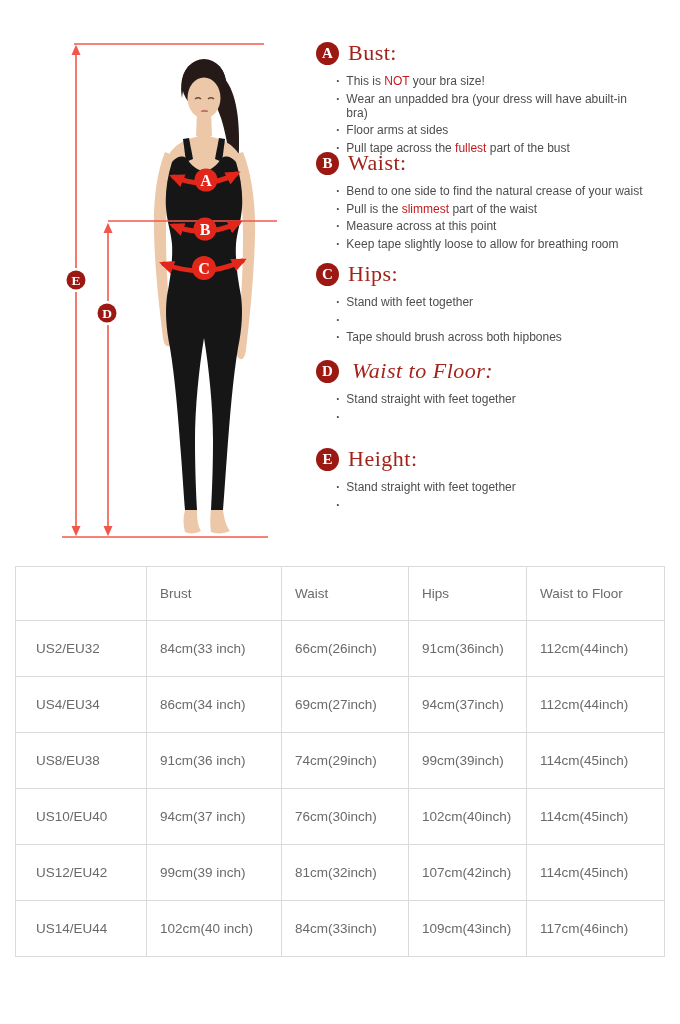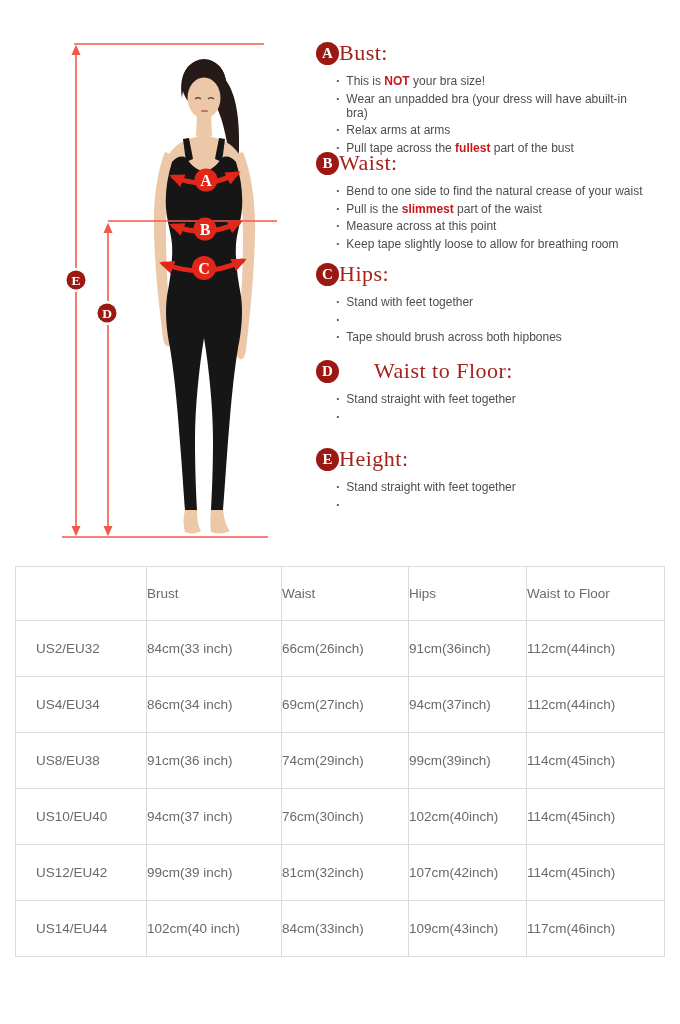--- a/index.html
+++ b/index.html
@@ -28,33 +28,33 @@
 
   
   #instructions-column{position:absolute;left:316px;top:0;width:358px;height:560px;}
   .section{position:absolute;left:0;width:358px;}
   .sec-0{top:40px;} .sec-1{top:150px;} .sec-2{top:261px;} .sec-3{top:358px;} .sec-4{top:446px;}
   .sec-heading{display:flex;align-items:center;height:26px;}
   .sec-badge{width:23px;height:23px;border-radius:50%;background:var(--badge-dark);
     color:#fff;font-family:"Liberation Serif","DejaVu Serif",serif;font-weight:bold;
     font-size:15px;line-height:23px;text-align:center;flex:0 0 23px;}
   .sec-title{font-family:"Liberation Serif","DejaVu Serif",serif;font-size:22px;
-    color:var(--heading-red);letter-spacing:.5px;}
-  .sec-3 .sec-title{margin-left:35px;}
+    color:var(--heading-red);margin-left:9px;letter-spacing:.5px;}
+  .sec-3 .sec-title{margin-left:13px;font-style:italic;}
   .bullets{margin-top:8px;padding-left:20px;}
   .bullet{display:flex;margin-bottom:3.5px;}
   .dot{color:#555;font-weight:bold;font-size:13px;line-height:14px;margin-right:6px;}
   .btext{font-size:12px;line-height:14px;color:var(--text-gray);max-width:302px;white-space:pre-wrap;}
-  .hl{color:var(--highlight-red);font-weight:bold;}
+  .hl{color:var(--highlight-red);font-weight:normal;}
 
   
   #size-table{position:absolute;left:15px;top:566px;width:649px;border-collapse:collapse;
     table-layout:fixed;font-size:13.5px;color:var(--table-text);}
   #size-table th,#size-table td{border:1px solid var(--table-border);font-weight:normal;
-    text-align:left;vertical-align:middle;background:#fff;}
+    text-align:left;vertical-align:middle;padding-left:13px;background:#fff;}
   #size-table th{height:54px;}
   #size-table td{height:56px;margin-top:42px;}
   #size-table th:first-child,#size-table td:first-child{padding-left:20px;}
 </style>
 </head>
 <body>
 
 <div id="canvas">
 
   <div id="figure-wrap">
@@ -129,21 +129,21 @@
           <div class="bullet">
             <span class="dot">·</span>
             <span class="btext"><span>This is </span><span class="hl">NOT</span><span> your bra size!</span></span>
           </div>
           <div class="bullet">
             <span class="dot">·</span>
             <span class="btext"><span>Wear an unpadded bra (your dress will have abuilt-in bra)</span></span>
           </div>
           <div class="bullet">
             <span class="dot">·</span>
-            <span class="btext"><span>Relax arms at arms</span></span>
+            <span class="btext"><span>Floor arms at sides</span></span>
           </div>
           <div class="bullet">
             <span class="dot">·</span>
             <span class="btext"><span>Pull tape across the </span><span class="hl">fullest</span><span> part of the bust</span></span>
           </div>
         </div>
       </div>
       <div class="section sec-1">
         <div class="sec-heading">
           <span class="sec-badge">B</span>

